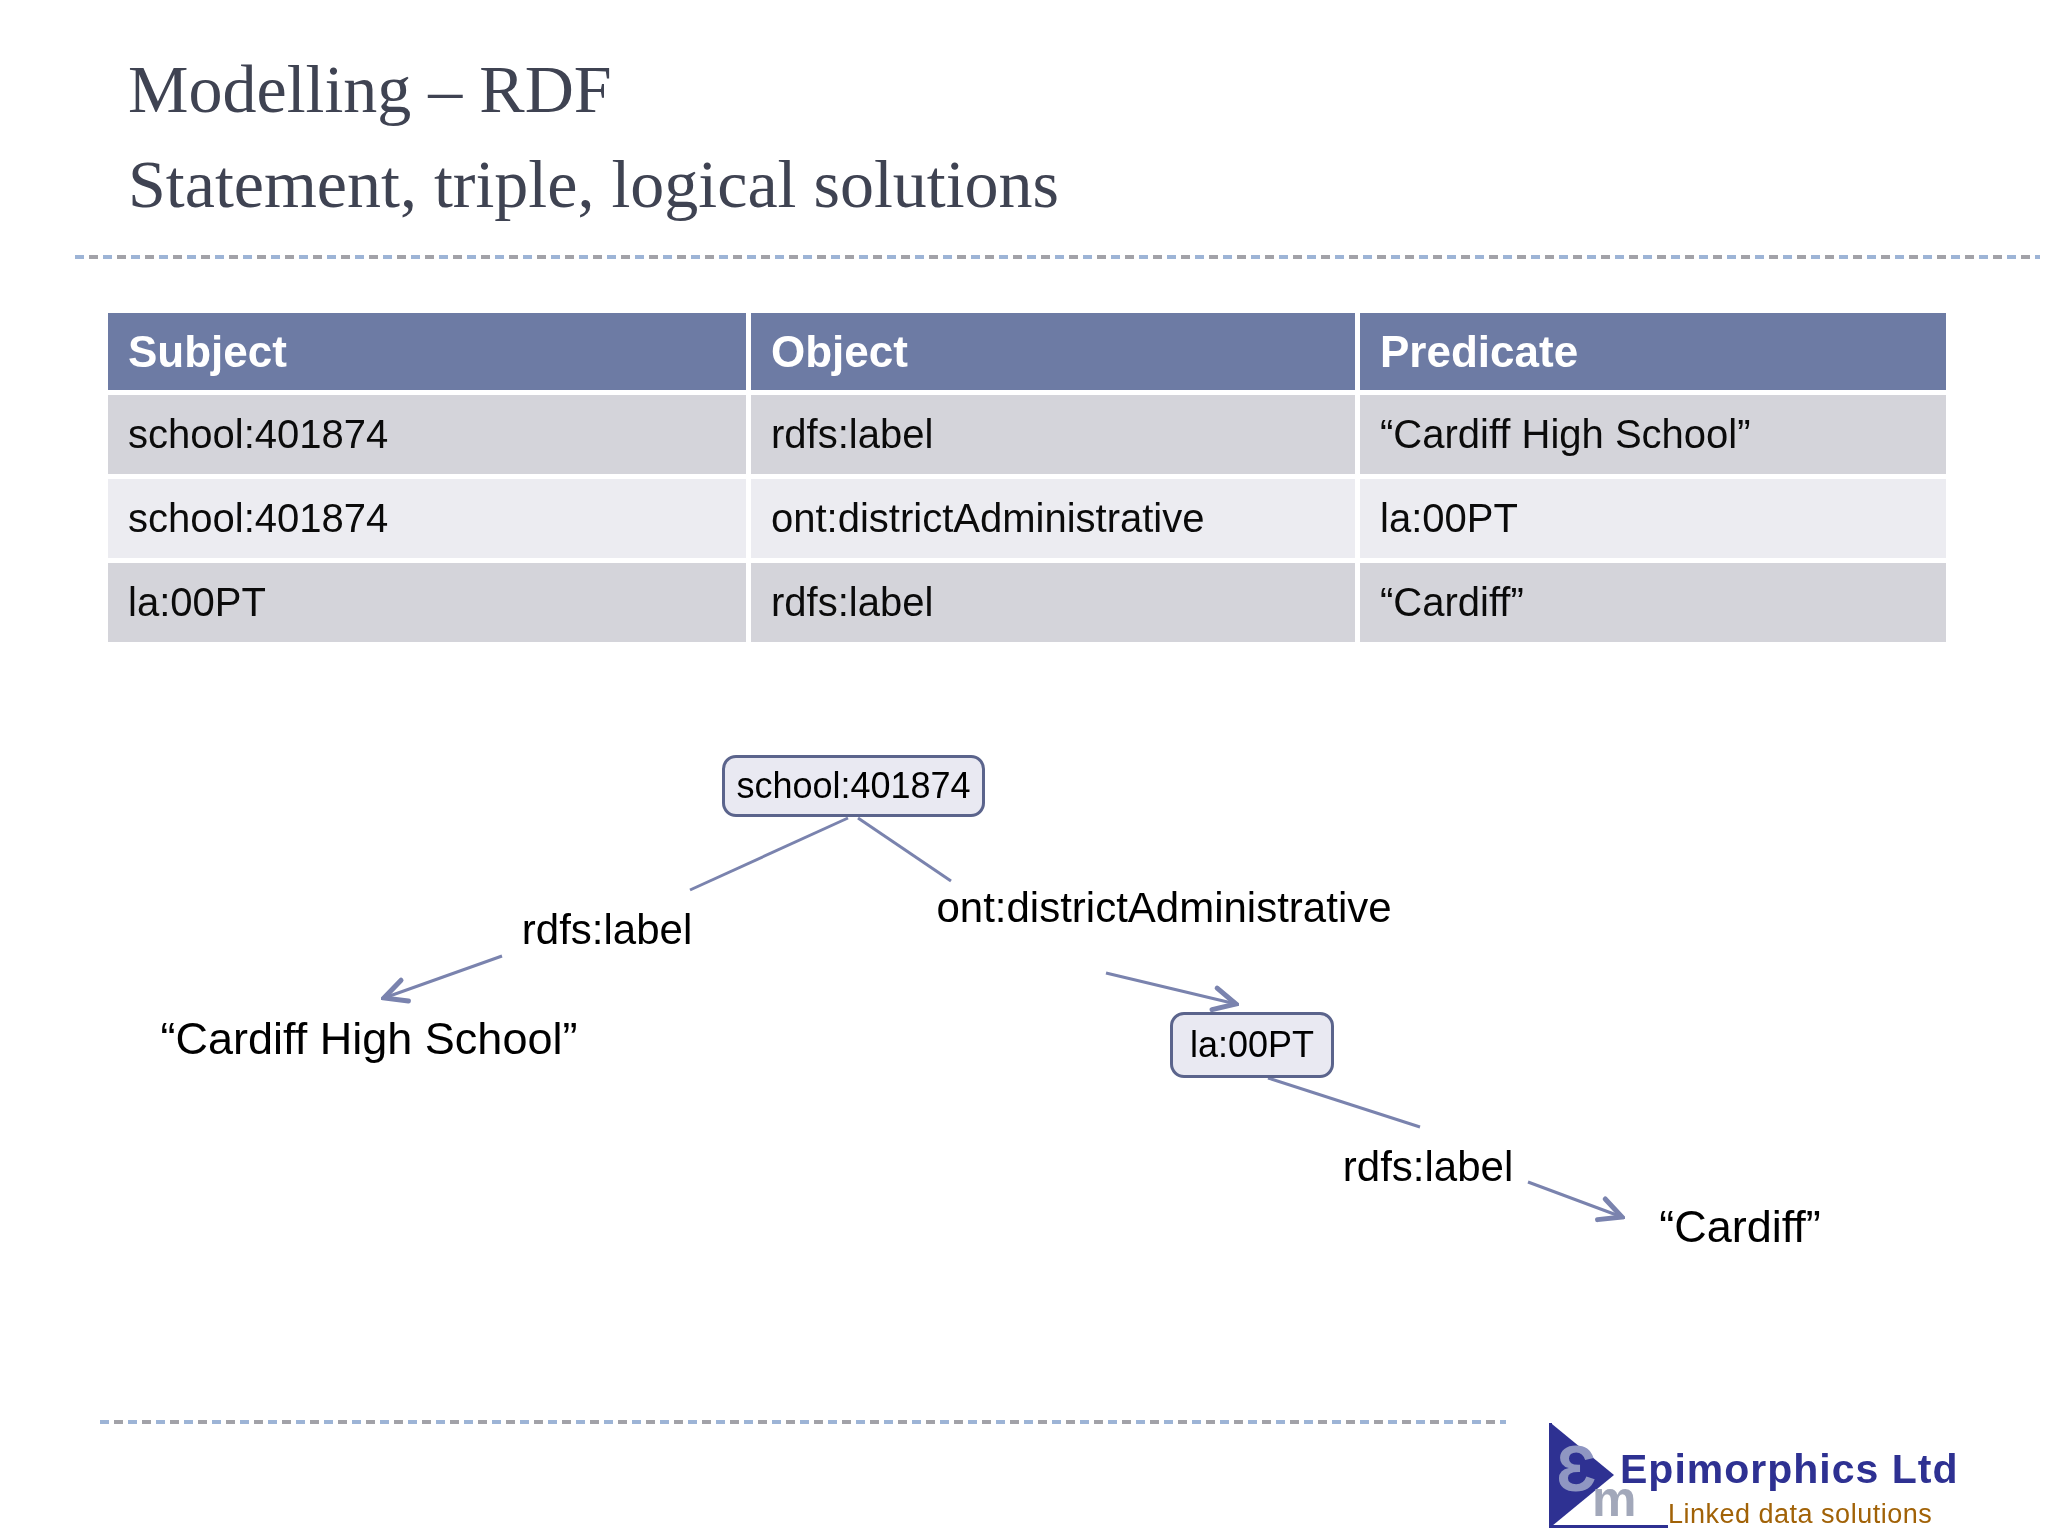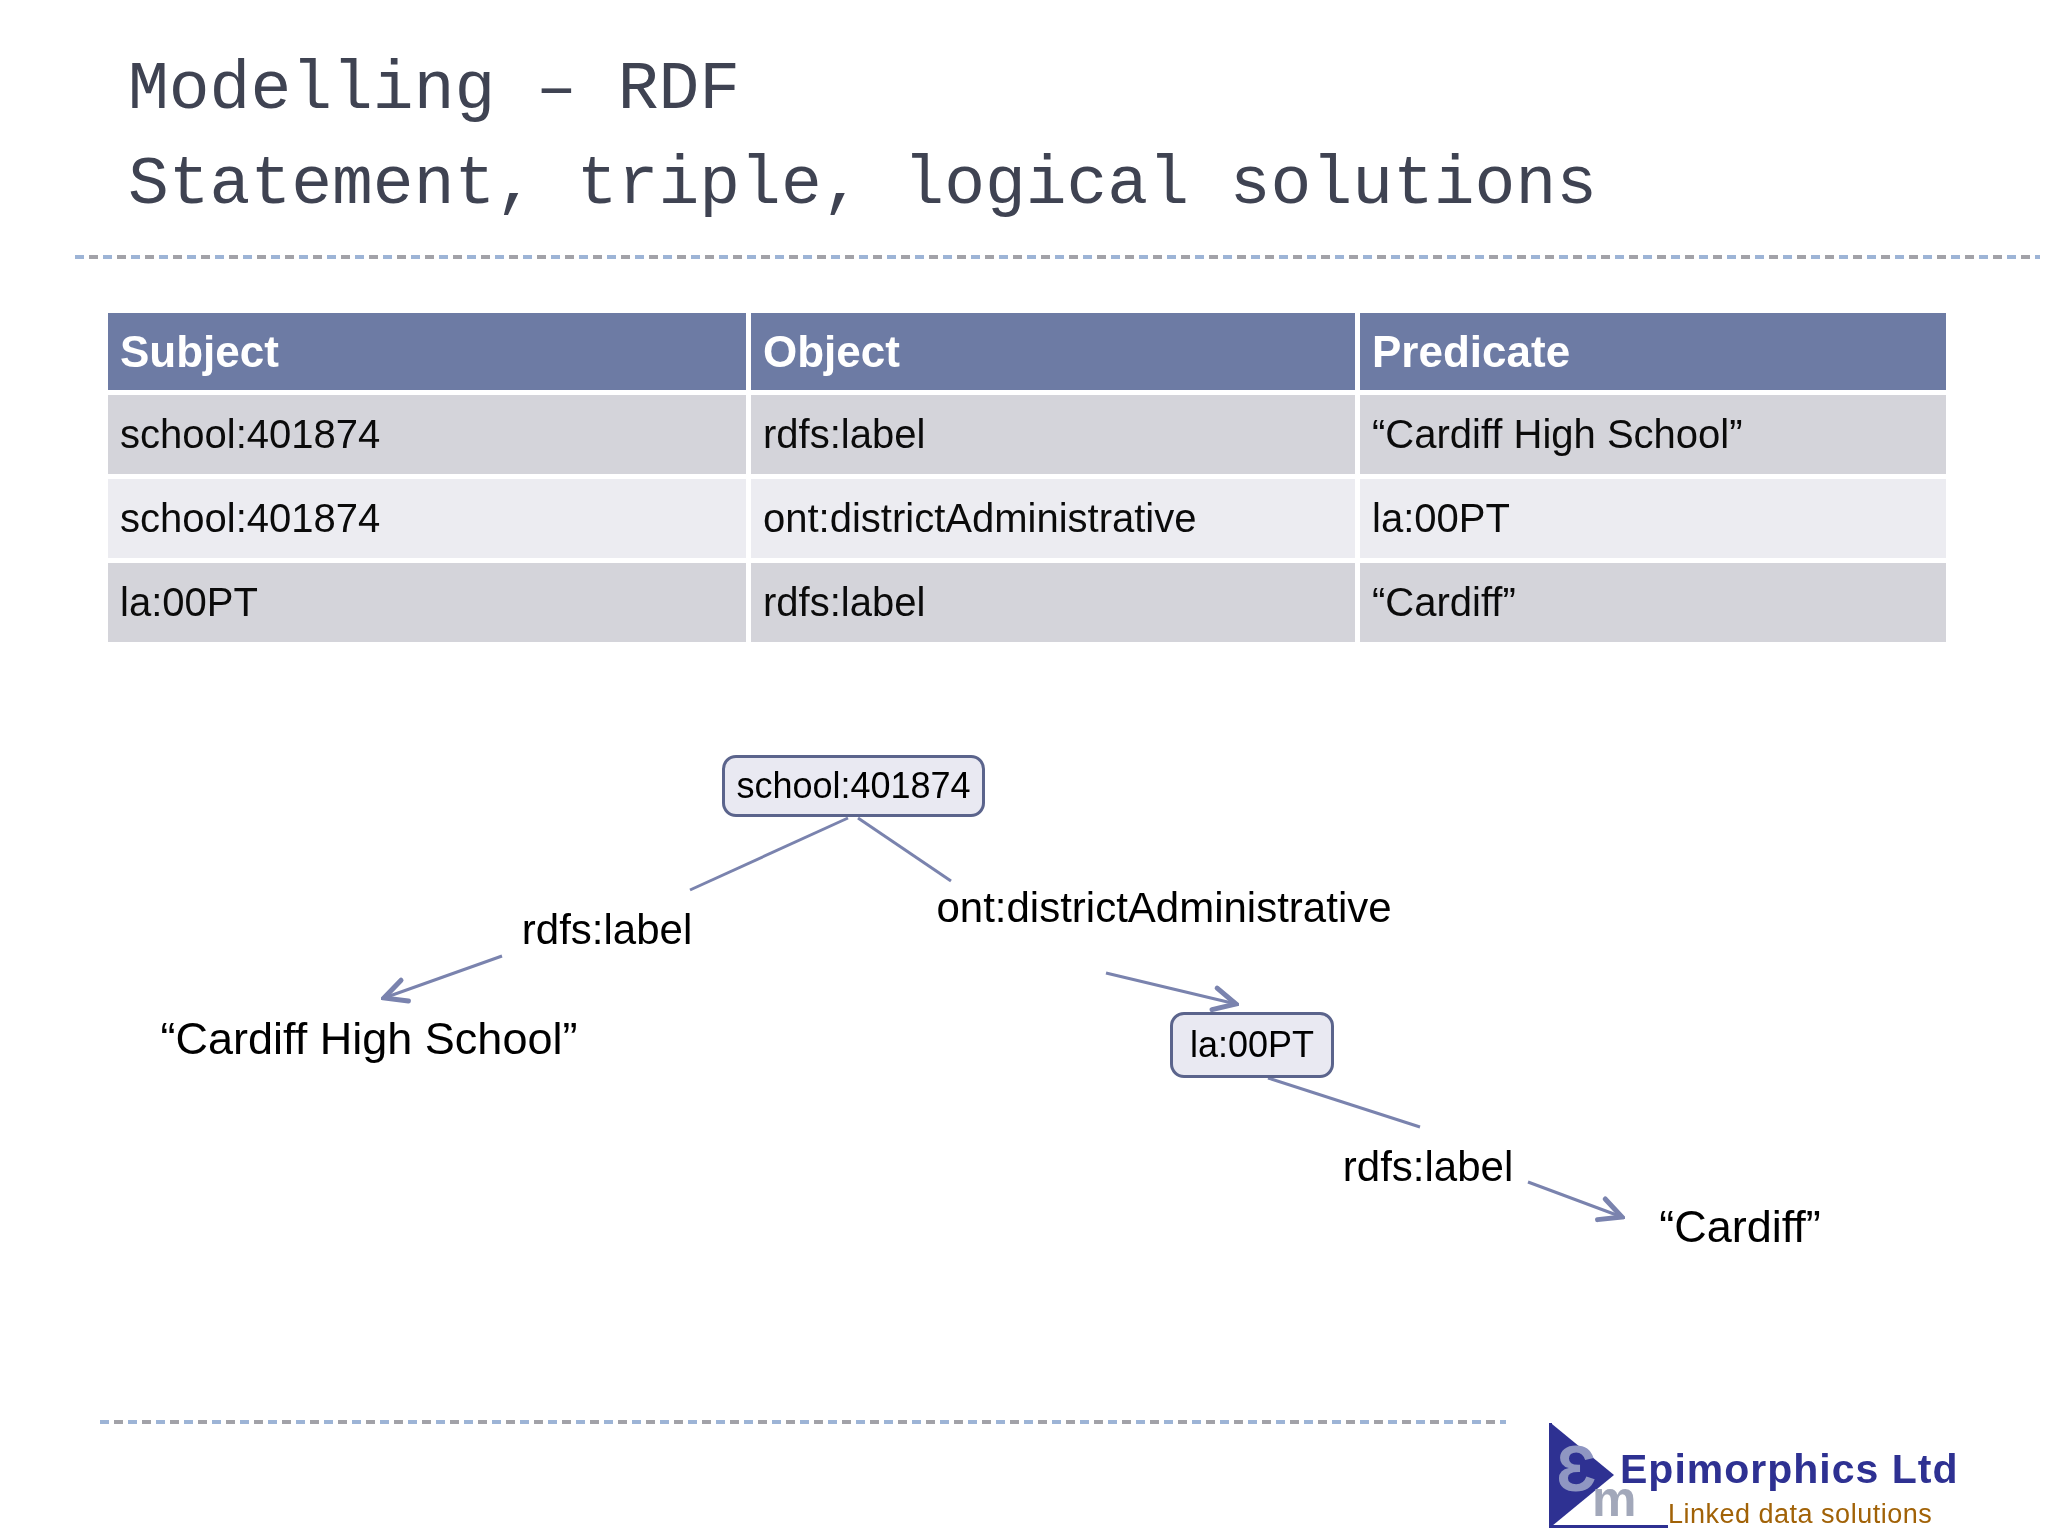--- a/index.html
+++ b/index.html
@@ -3,42 +3,42 @@
 <meta charset="utf-8">
 <style>
   html,body{margin:0;padding:0;background:#ffffff;}
   .slide{
     position:relative;width:2048px;height:1536px;background:#ffffff;overflow:hidden;
     font-family:"Liberation Sans",sans-serif;
   }
   
   .title{
     position:absolute;left:128px;top:42px;
-    font-family:Liberation Mono, monospace;
+    font-family:Liberation Serif, serif;
     font-size:68px;line-height:95px;color:#3f4352;font-weight:400;
     letter-spacing:0px;white-space:nowrap;
   }
   
   .dash{
     position:absolute;height:4px;
     background-image:repeating-linear-gradient(90deg,
       #9db4d6 0 9px, transparent 9px 14px,
       #a2a2a8 14px 23px, transparent 23px 28px);
   }
   .dash.top{left:75px;top:255px;width:1965px;}
   .dash.bottom{left:100px;top:1420px;width:1406px;}
   
   .triple-table{
     position:absolute;left:108px;top:313px;
     display:grid;
     grid-template-columns:638px 604px 586px;
     grid-template-rows:77px 79px 79px 79px;
     gap:5px;
   }
-  .cell{display:flex;align-items:center;padding-left:12px;box-sizing:border-box;}
+  .cell{display:flex;align-items:center;padding-left:20px;box-sizing:border-box;}
   .th{background:#6d7ba4;color:#ffffff;font-weight:700;font-size:44px;}
   .rA{background:#d4d4da;color:#0b0b0b;font-size:40px;}
   .rB{background:#ececf1;color:#0b0b0b;font-size:40px;}
   
   svg.edges{position:absolute;left:0;top:0;pointer-events:none;}
   .node{
     position:absolute;box-sizing:border-box;
     background:#e9e9f2;border:3px solid #5b648c;border-radius:14px;
     display:flex;align-items:center;justify-content:center;
     font-size:36px;color:#000000;

